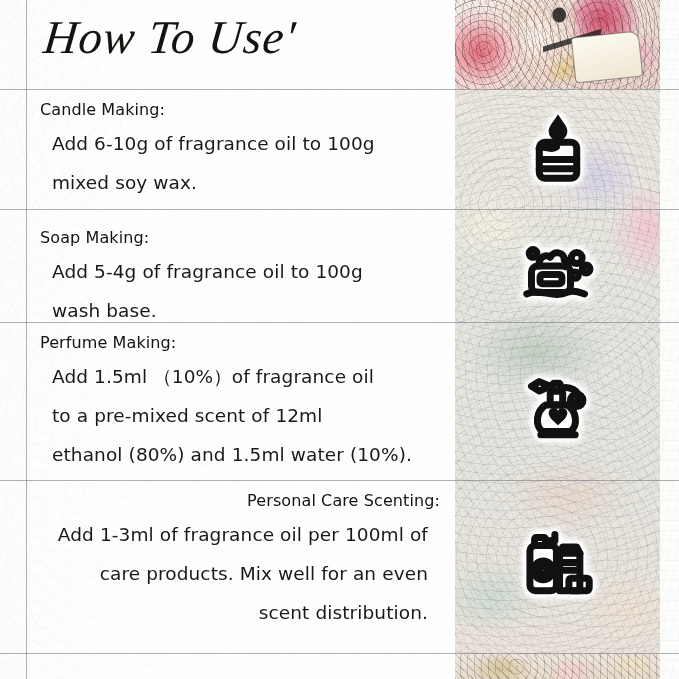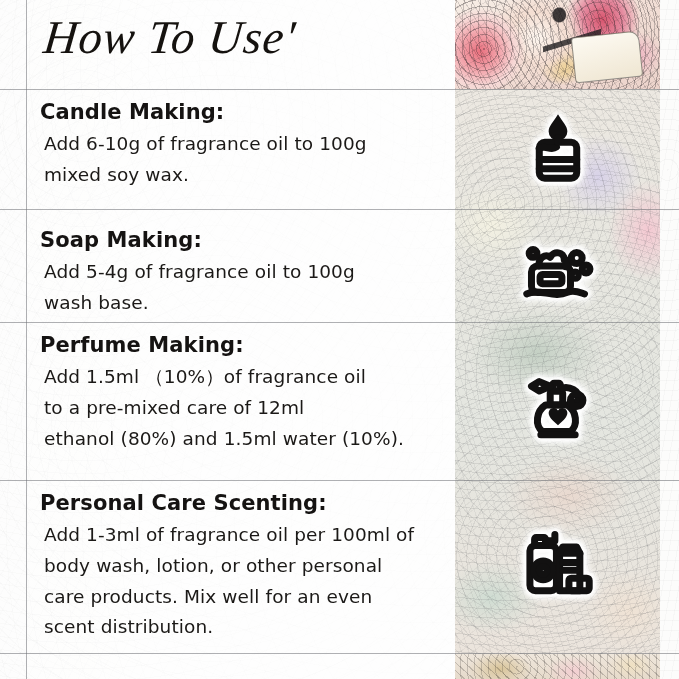--- a/index.html
+++ b/index.html
@@ -124,40 +124,40 @@
     line-height:1;
     letter-spacing:1px;
     color:#15120f;
     white-space:nowrap;
     transform:skewX(-6deg);
   }
   
   .section{position:absolute;left:40px;width:400px;}
   .sec-title{
     font-family:"DejaVu Sans", sans-serif;
-    font-weight:bold;
-    font-size:21px;
+    font-weight:normal;
+    font-size:16px;
     color:#151312;
     letter-spacing:.1px;
     margin:0 0 7px 0;
     white-space:nowrap;
   }
   .sec-body{
     font-family:"DejaVu Sans", sans-serif;
     font-weight:400;
     font-size:18.5px;
     line-height:1.45;
     color:#1b1917;
     letter-spacing:.1px;
-    margin:4px;
+    margin:12px;
   }
   #sec0{top:100px;}
   #sec1{top:228px;}
   #sec2{top:333px;}
-  #sec3{top:491px;}
+  #sec3{top:491px;text-align:right;}
   
   .icon-wrap{
     position:absolute;width:86px;height:86px;left:515px;
     display:flex;align-items:center;justify-content:center;
   }
   #icon0{top:104px;}
   #icon1{top:226px;}
   #icon2{top:362px;}
   #icon3{top:518px;}
   .icon-wrap svg{
@@ -213,28 +213,27 @@
 
   <div class="section" id="sec1">
     <p class="sec-title">Soap Making:</p>
     <p class="sec-body">Add 5-4g of fragrance oil to 100g</p>
     <p class="sec-body">wash base.</p>
   </div>
 
   <div class="section" id="sec2">
     <p class="sec-title">Perfume Making:</p>
     <p class="sec-body">Add 1.5ml （10%）of fragrance oil</p>
-    <p class="sec-body">to a pre-mixed care of 12ml</p>
+    <p class="sec-body">to a pre-mixed scent of 12ml</p>
     <p class="sec-body">ethanol (80%) and 1.5ml water (10%).</p>
   </div>
 
   <div class="section" id="sec3">
     <p class="sec-title">Personal Care Scenting:</p>
     <p class="sec-body">Add 1-3ml of fragrance oil per 100ml of</p>
-    <p class="sec-body">body wash, lotion, or other personal</p>
     <p class="sec-body">care products. Mix well for an even</p>
     <p class="sec-body">scent distribution.</p>
   </div>
 
   <div class="icon-wrap" id="icon0">
     <svg viewBox="0 0 100 100" aria-hidden="true">
       <path class="solid" d="M50 8 C44 18 38 23 38 30 a12 12 0 0 0 24 0 C62 23 56 18 50 8 Z"></path>
       <rect x="26" y="44" width="48" height="46" rx="7"></rect>
       <path d="M26 52 C34 46 40 56 48 50"></path>
       <path d="M26 66 L74 66"></path>

